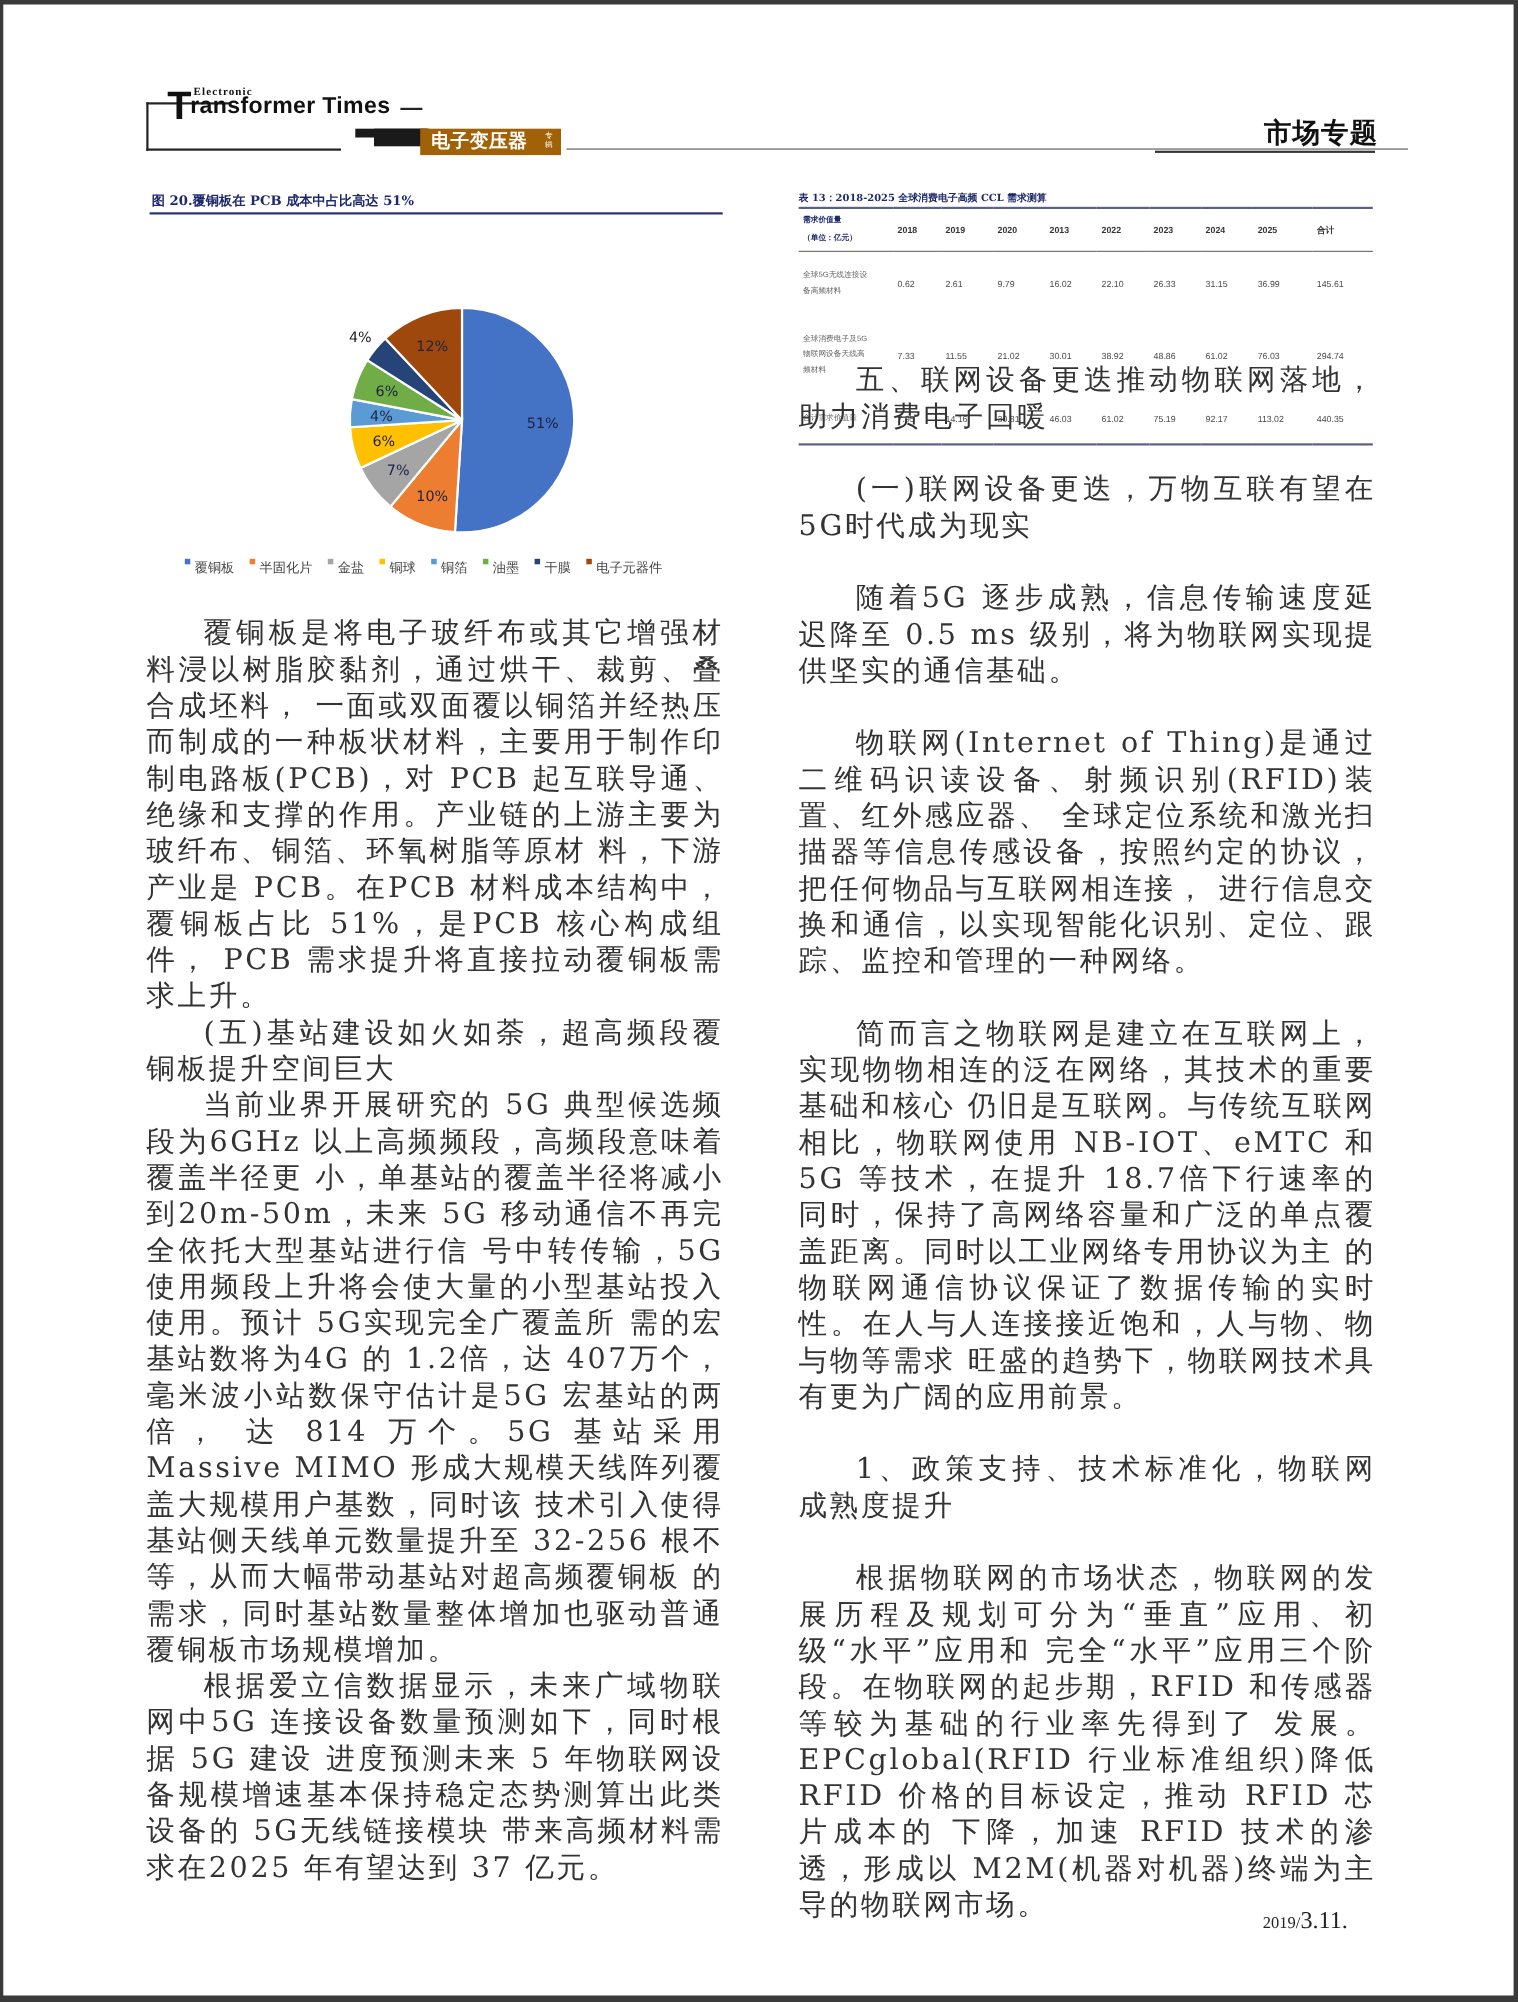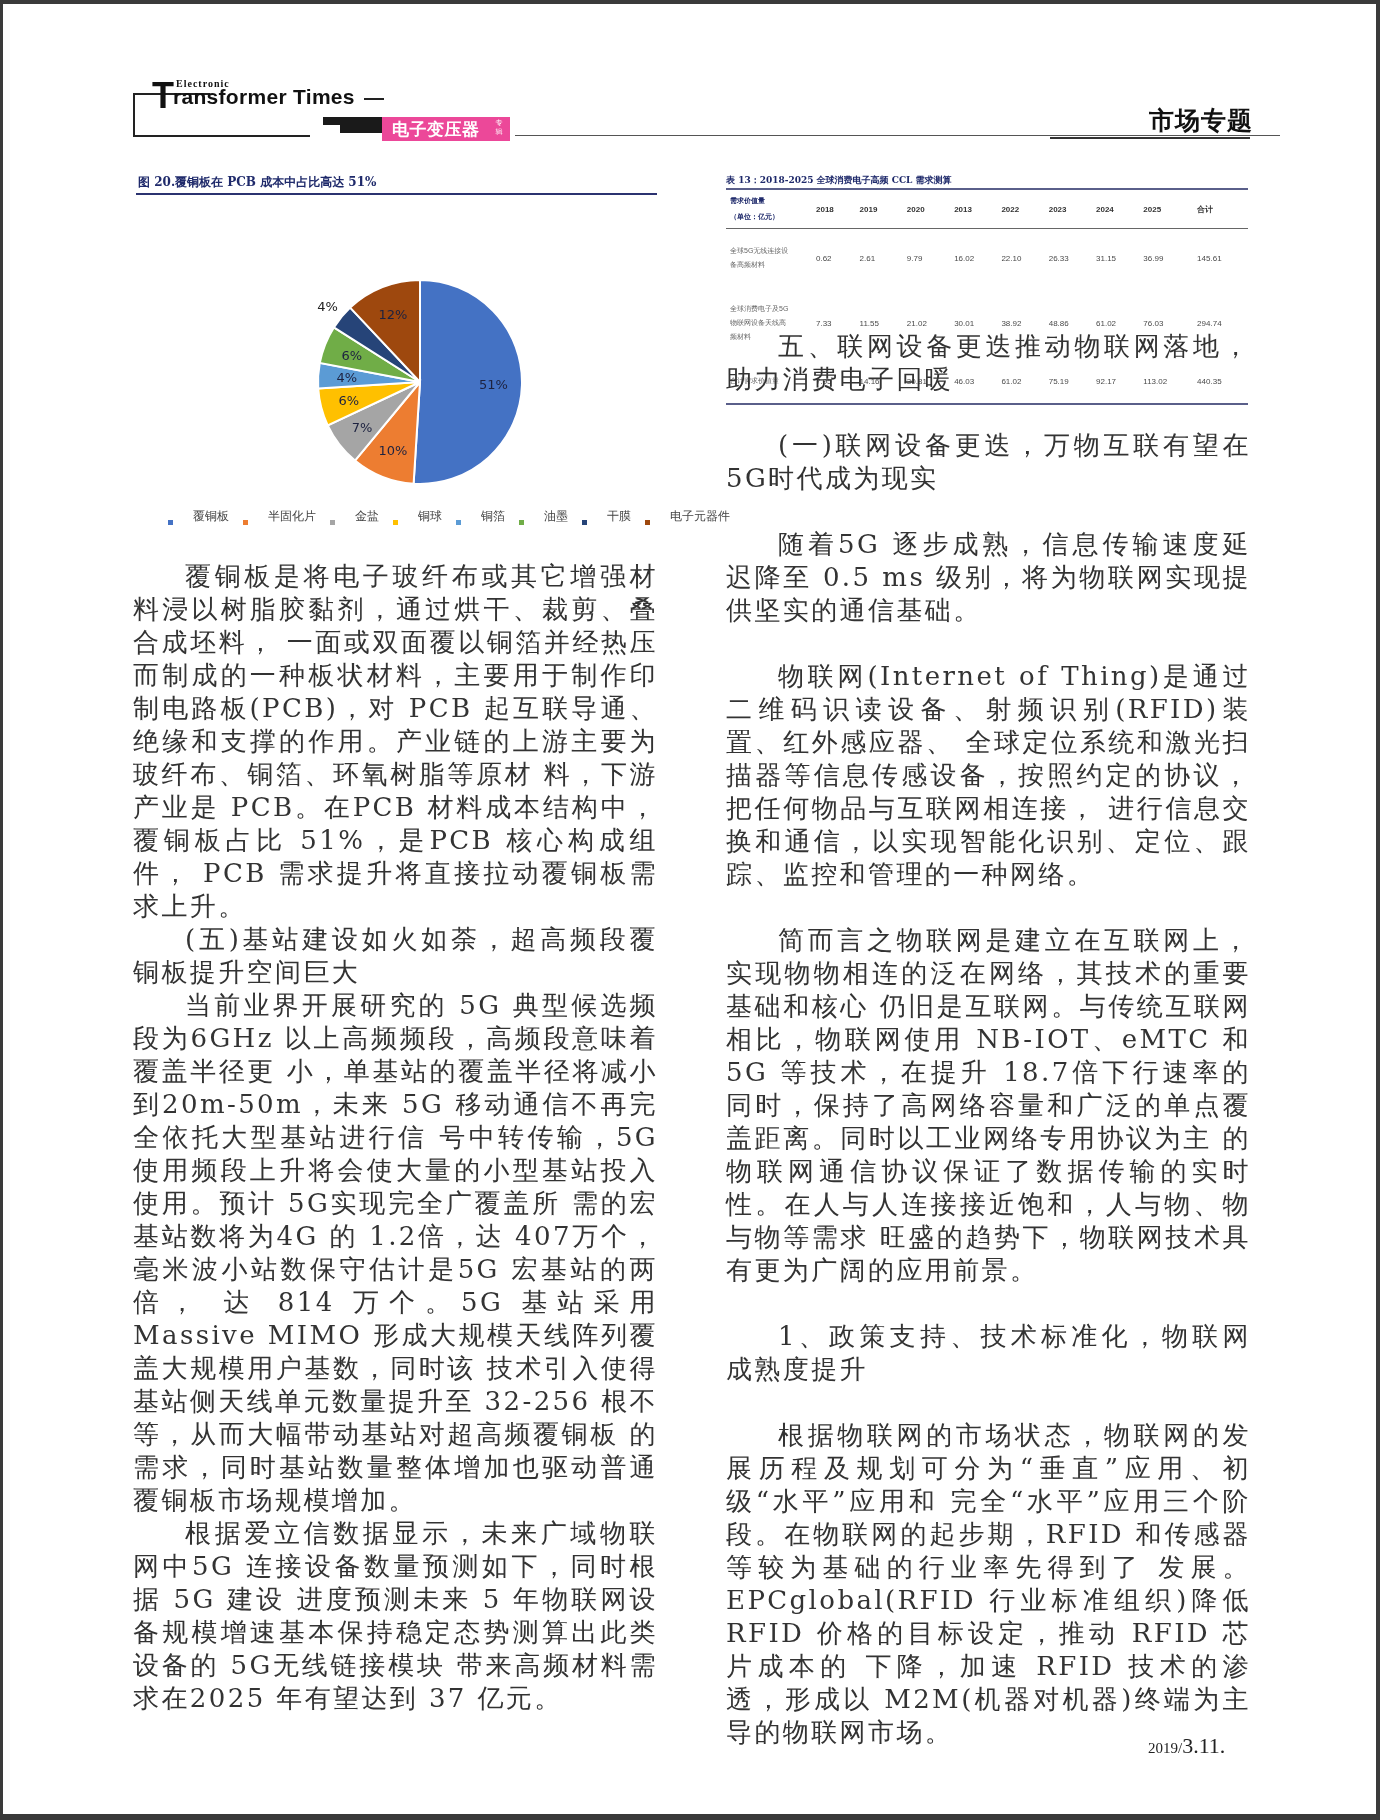--- a/index.html
+++ b/index.html
@@ -39,21 +39,21 @@
     font-family: "Liberation Sans", sans-serif; font-weight: bold;
     font-size: 21px; line-height: 24px; color: #111; letter-spacing: 0.3px;
   }
   .logo-dash { position: absolute; left: 364px; top: 98px; width: 20px; height: 2px; background: #222; }
   .logo-band {
     position: absolute; left: 323px; top: 117px; width: 65px; height: 8px; background: #1a1a1a;
   }
   .logo-band2 { position: absolute; left: 340px; top: 117px; width: 50px; height: 16px; background: #1a1a1a; }
   .logo-cn-box {
     position: absolute; left: 382px; top: 117px; width: 128px; height: 24px;
-    background: #ec4899; color: #fff;
+    background: #a16207; color: #fff;
     font-family: "DejaVu Sans", sans-serif; font-weight: bold; font-size: 17px;
     line-height: 24px; padding-left: 10px; box-sizing: border-box; letter-spacing: 0.5px;
   }
   .logo-cn-small {
     position: absolute; left: 493px; top: 119px; width: 12px;
     color: #fff; font-size: 7px; line-height: 9px; font-family: "DejaVu Sans", sans-serif; text-align: center;
   }
   .hdr-rule-mid { position: absolute; left: 515px; top: 135px; width: 765px; height: 1px; background: #555; }
   .hdr-rule-right { position: absolute; left: 1050px; top: 137px; width: 200px; height: 2px; background: #333; }
   .section-title {
@@ -68,21 +68,21 @@
     font-family: "DejaVu Serif", serif; font-weight: bold; font-size: 12px; color: #1f2a6b;
   }
   .fig-rule { position: absolute; left: 136px; top: 193px; width: 521px; height: 2px; background: #2b3270; }
   .pie-wrap { position: absolute; left: 240px; top: 250px; width: 360px; height: 260px; }
   .pie-wrap svg { overflow: visible; }
   .legend {
     position: absolute; left: 168px; top: 505px; width: 500px; height: 22px;
     display: flex; align-items: center; gap: 14px;
     font-family: "DejaVu Sans", sans-serif; font-size: 12px; color: #444;
   }
-  .legend-item { display: flex; align-items: flex-end; gap: 20px; white-space: nowrap; }
+  .legend-item { display: flex; align-items: flex-start; gap: 4px; white-space: nowrap; }
   .legend-swatch { width: 5px; height: 5px; display: inline-block; }
   
   .tbl-caption {
     position: absolute; left: 726px; top: 174px;
     font-family: "DejaVu Serif", serif; font-weight: bold; font-size: 9px; color: #1f2a6b;
   }
   .tbl {
     position: absolute; left: 726px; top: 188px; width: 522px;
     border-collapse: collapse;
     font-family: "Liberation Sans", sans-serif; font-size: 8px; color: #4a4a4a;

